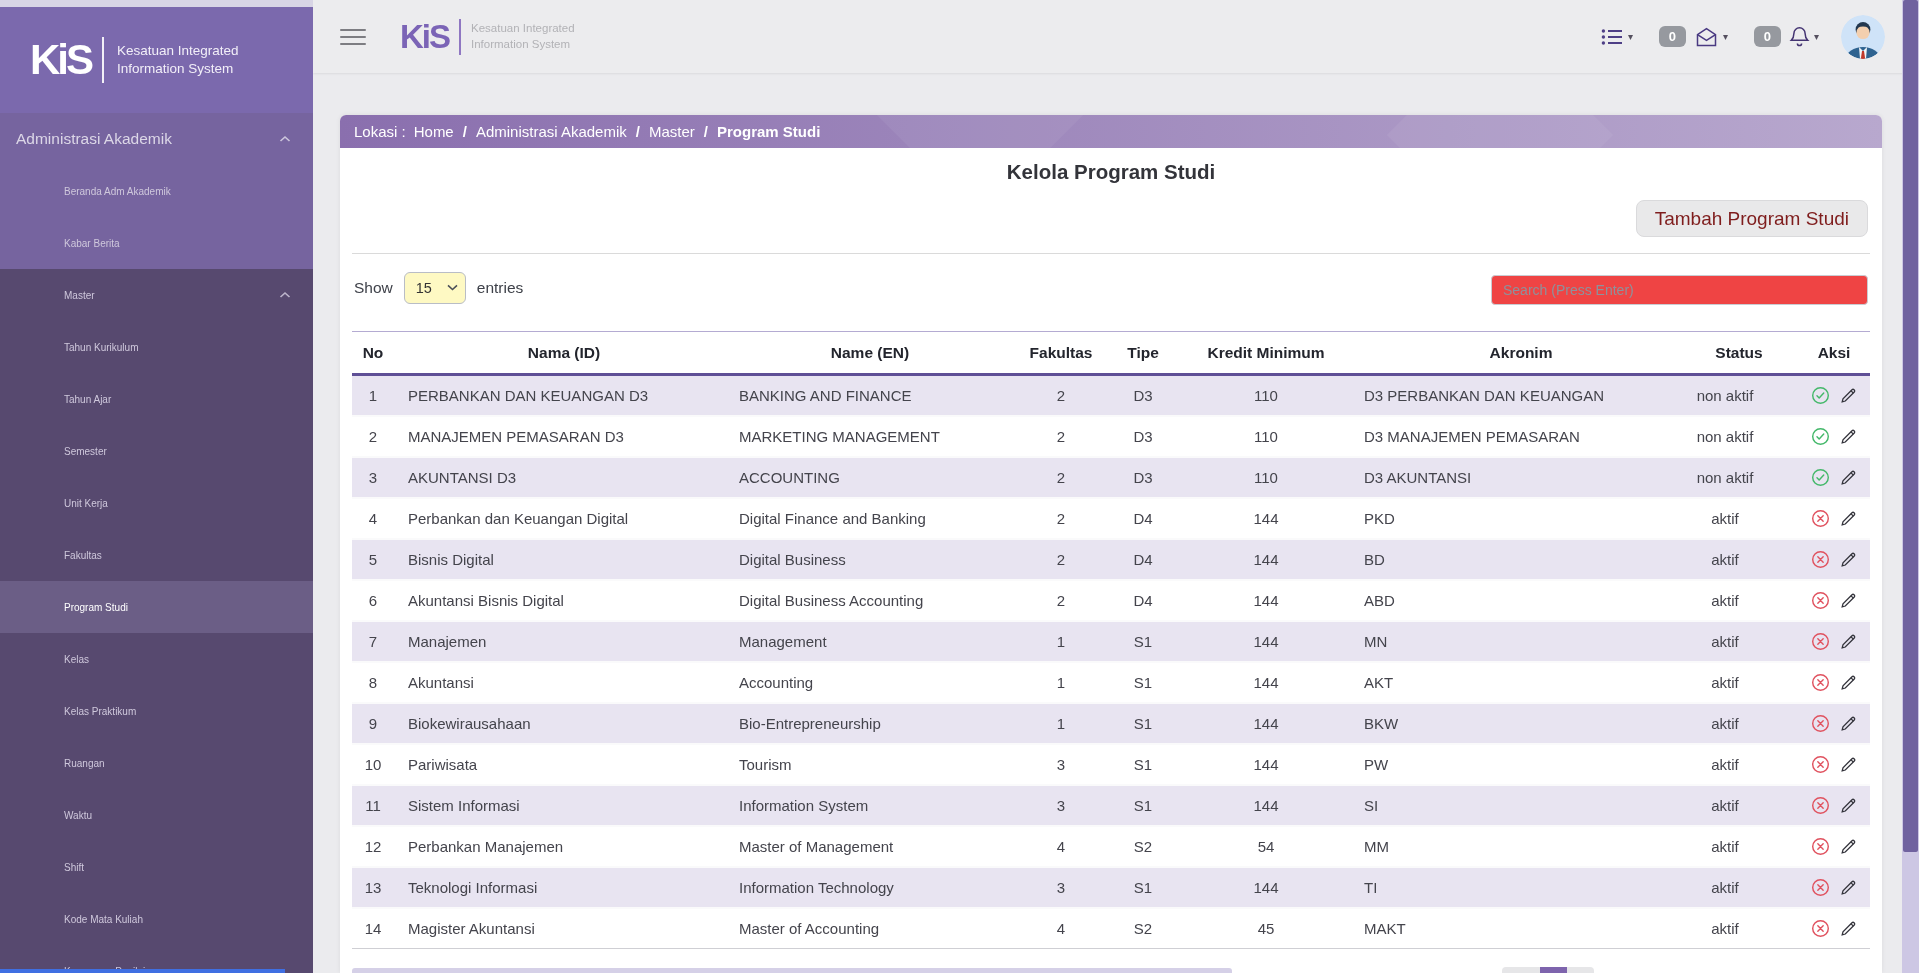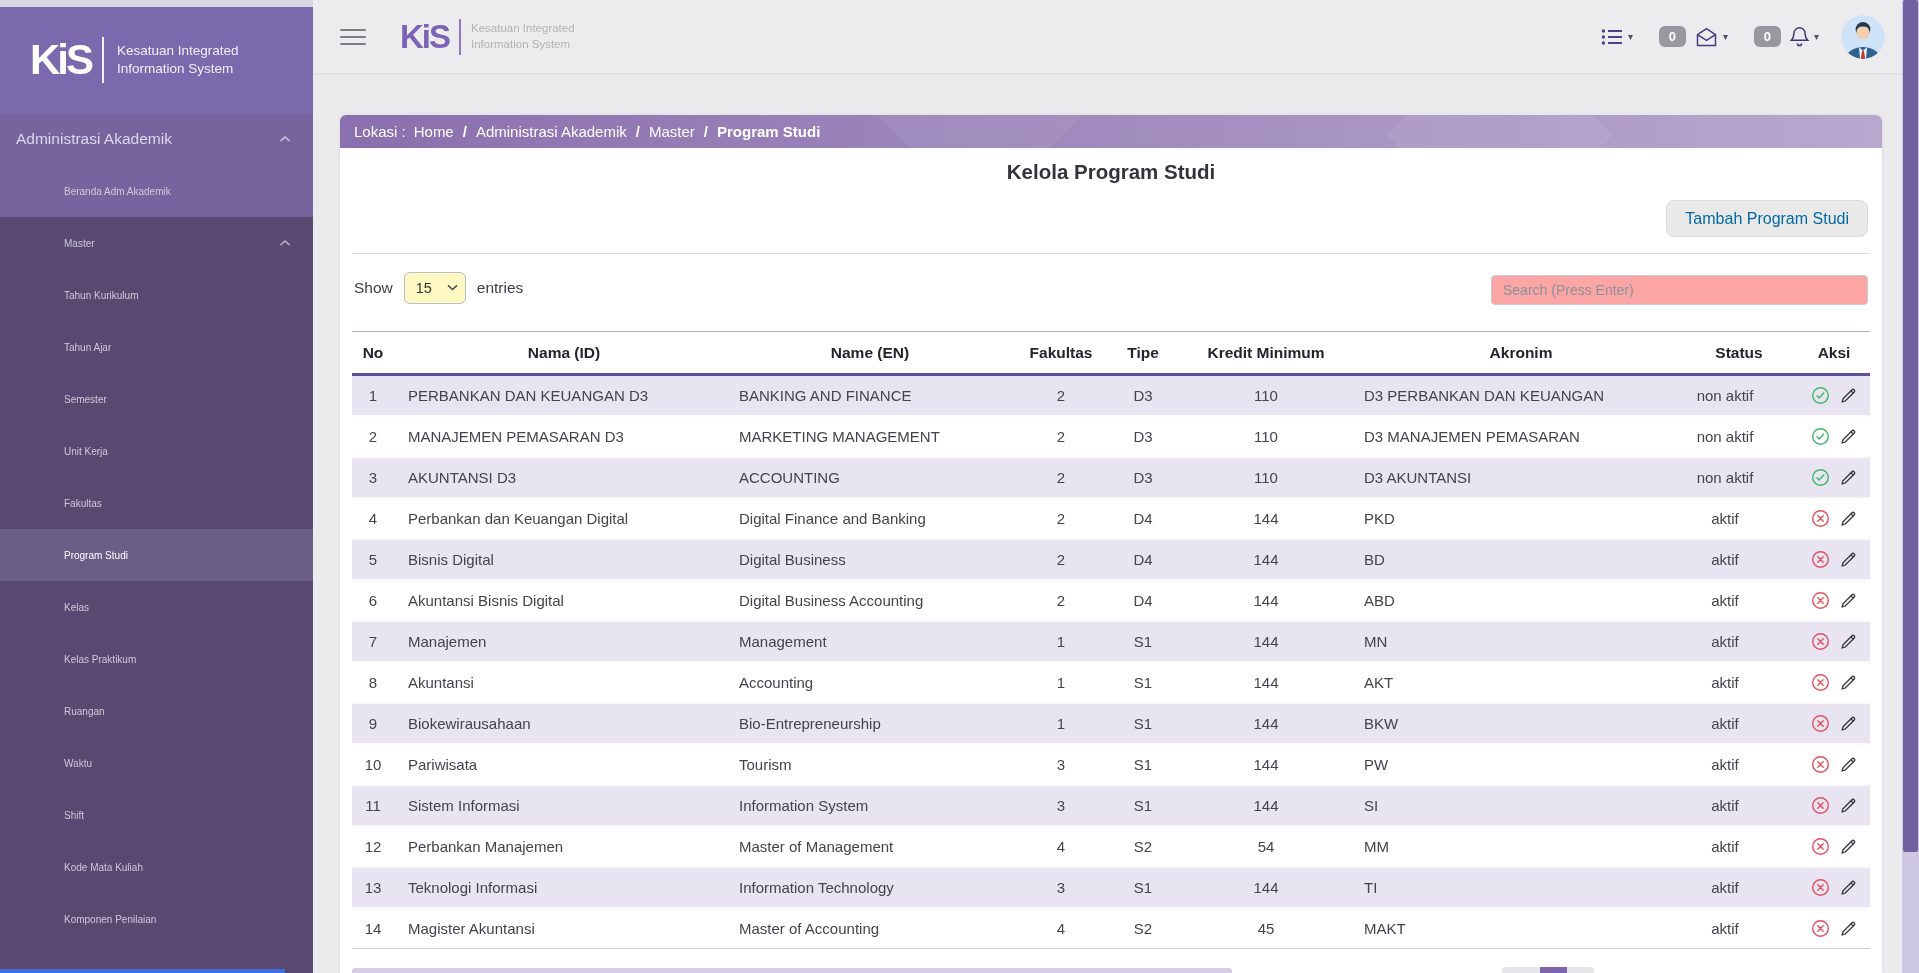--- a/index.html
+++ b/index.html
@@ -47,29 +47,29 @@
   .card{position:absolute;left:340px;top:115px;width:1542px;height:858px;background:#fff;
     border-radius:6px 6px 0 0;box-shadow:0 0 5px rgba(0,0,0,.07);z-index:1;}
   .breadcrumb{height:33px;background:linear-gradient(90deg,#8a6fae,#b8a8ce);border-radius:6px 6px 0 0;
     display:flex;align-items:center;padding:0 14px;color:#fff;font-size:15px;position:relative;overflow:hidden;}
   .bc-decor{position:absolute;width:160px;height:160px;background:rgba(255,255,255,.06);transform:rotate(45deg);}
   .bc-sep{margin:0 9px;font-weight:700;}
   .bc-link{cursor:pointer;}
   .bc-current{font-weight:700;}
   .page-title{position:absolute;left:0;right:0;top:45px;text-align:center;font-size:20.5px;font-weight:700;color:#33343a;}
   .add-btn{position:absolute;right:14px;top:85px;height:37px;padding:0 18px;background:#e9e9ea;
-    border:1px solid #dadadc;border-radius:8px;font-size:16px;color:#0369a1;font-family:inherit;cursor:pointer;}
+    border:1px solid #dadadc;border-radius:8px;font-size:19px;color:#7f1d1d;font-family:inherit;cursor:pointer;}
   .divider{position:absolute;left:12px;right:12px;top:138px;height:1px;background:#dadada;}
   .show-group{position:absolute;left:14px;top:157px;display:flex;align-items:center;gap:11px;font-size:15.5px;color:#3e4149;}
   .sel{position:relative;display:inline-flex;}
   .sel select{appearance:none;-webkit-appearance:none;width:62px;height:32px;border:1px solid #b9bdc6;
     border-radius:6px;padding:0 24px 0 11px;font-size:14.5px;color:#333;background:#fef9c3;font-family:inherit;cursor:pointer;}
   .sel .sel-chev{position:absolute;right:8px;top:12px;pointer-events:none;display:inline-flex;}
   .search-input{position:absolute;right:14px;top:160px;width:377px;height:30px;border:1px solid #c9ccd2;
-    border-radius:4px;padding:0 11px;font-size:14px;color:#333;box-sizing:border-box;font-family:inherit;background:#fca5a5;}
+    border-radius:4px;padding:0 11px;font-size:14px;color:#333;box-sizing:border-box;font-family:inherit;background:#ef4444;}
   .search-input::placeholder{color:#8d929c;}
   
   .table-wrap{position:absolute;left:12px;top:216px;width:1518px;}
   table{border-collapse:collapse;width:1518px;table-layout:fixed;font-size:15px;color:#44444c;}
   thead th{height:41px;font-weight:700;color:#23252d;border-top:1px solid #b4abd2;
     border-bottom:3px solid #5f4f96;padding:0;font-size:15.5px;text-align:center;}
   tbody td{height:39px;padding:0;border-bottom:2px solid #fafafb;overflow:hidden;white-space:nowrap;}
   tbody tr.odd{background:#e8e4f1;}
   tbody tr.even{background:#ffffff;}
   tbody tr:last-child td{border-bottom:1px solid #cfcfd4;}
@@ -106,20 +106,23 @@
       <div class="side-item g-light side-section">
         <span>Administrasi Akademik</span>
         <span class="chev">
           <svg width="12" height="8" viewBox="0 0 12 8" fill="none">
             <path d="M1.5 6 6 2 10.5 6" stroke="currentColor" stroke-width="1.6"></path>
           </svg>
         </span>
       </div>
       <div class="side-item g-light">
         <span>Beranda Adm Akademik</span>
+      </div>
+      <div class="side-item g-light">
+        <span>Kabar Berita</span>
       </div>
       <div class="side-item g-dark">
         <span>Master</span>
         <span class="chev">
           <svg width="12" height="8" viewBox="0 0 12 8" fill="none">
             <path d="M1.5 6 6 2 10.5 6" stroke="currentColor" stroke-width="1.6"></path>
           </svg>
         </span>
       </div>
       <div class="side-item g-dark">

